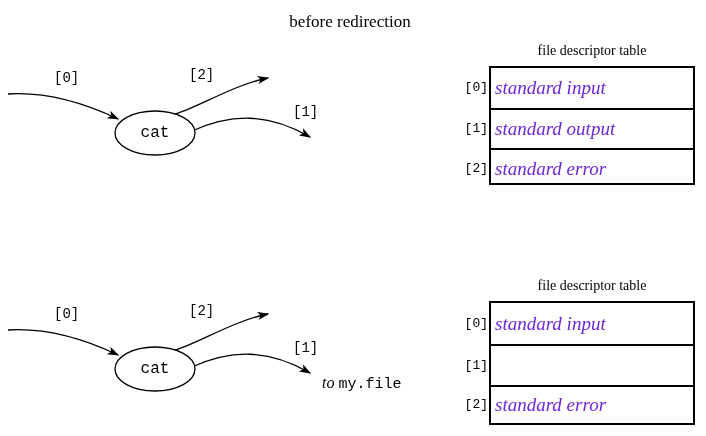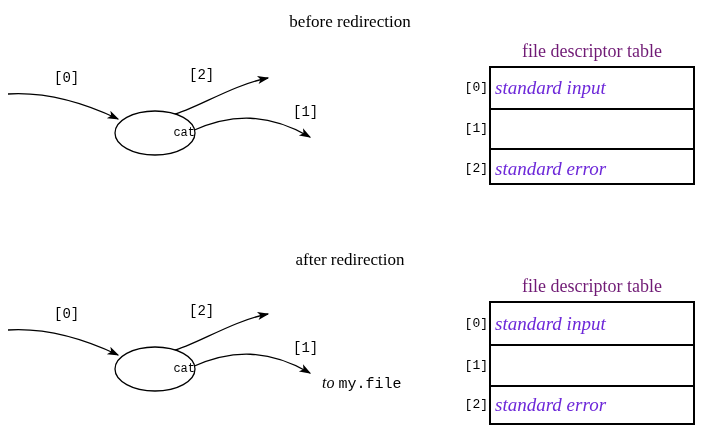--- a/index.html
+++ b/index.html
@@ -27,25 +27,25 @@
     font-size: 17px;
     line-height: 20px;
     text-align: center;
     white-space: nowrap;
     color: #000;
   }
 
   
   .table-caption {
     font-family: "Liberation Serif", serif;
-    font-size: 18px;
+    font-size: 14px;
     line-height: 20px;
     text-align: center;
     white-space: nowrap;
-    color: #701a75;
+    color: #000000;
   }
 
   
   .fd-table {
     border: 2px solid #000;
     background: #fff;
     box-sizing: border-box;
   }
   .fd-row {
     position: relative;
@@ -84,25 +84,25 @@
   
   .fd-arrow-label {
     font-family: "Liberation Mono", monospace;
     font-size: 14px;
     line-height: 15px;
     white-space: nowrap;
     color: #000;
   }
   .node-label {
     font-family: "Liberation Mono", monospace;
-    font-size: 12px;
+    font-size: 16px;
     line-height: 16px;
     white-space: nowrap;
     color: #000;
-    text-align: right;
+    text-align: center;
   }
   .target-note {
     font-family: "Liberation Serif", serif;
     font-style: italic;
     font-size: 16px;
     line-height: 18px;
     white-space: nowrap;
     color: #000;
   }
   .target-note .mono {
@@ -143,28 +143,28 @@
 
   <div class="abs table-caption" style="left:489px; top:41px; width:206px;">file descriptor table</div>
 
   <div class="abs fd-table" style="left:489px; top:66px; width:206px; height:119px;">
     <div class="fd-row" style="height:42px;">
       <span class="fd-index">[0]</span>
       <span class="fd-value">standard input</span>
     </div>
     <div class="fd-row" style="height:40px;">
       <span class="fd-index">[1]</span>
+      <span class="fd-value">standard output</span>
     </div>
     <div class="fd-row" style="height:37px;">
       <span class="fd-index">[2]</span>
       <span class="fd-value">standard error</span>
     </div>
   </div>
 
-  <div class="abs section-title" style="left:230px; top:250px; width:240px;">after redirection</div>
 
   <div class="abs" style="left:0px; top:291px; width:450px; height:140px;">
     <svg width="450" height="140" viewBox="0 0 450 140">
       <defs>
         <marker id="ah2" markerWidth="10" markerHeight="10" refX="8" refY="3.2" orient="auto" markerUnits="strokeWidth">
           <path d="M0,0 L9,3.2 L0,6.4 L2.2,3.2 z" fill="#000"></path>
         </marker>
       </defs>
 
       <path d="M8,39 C40,37 78,45 118,64" fill="none" stroke="#000" stroke-width="1.3" marker-end="url(#ah2)"></path>

